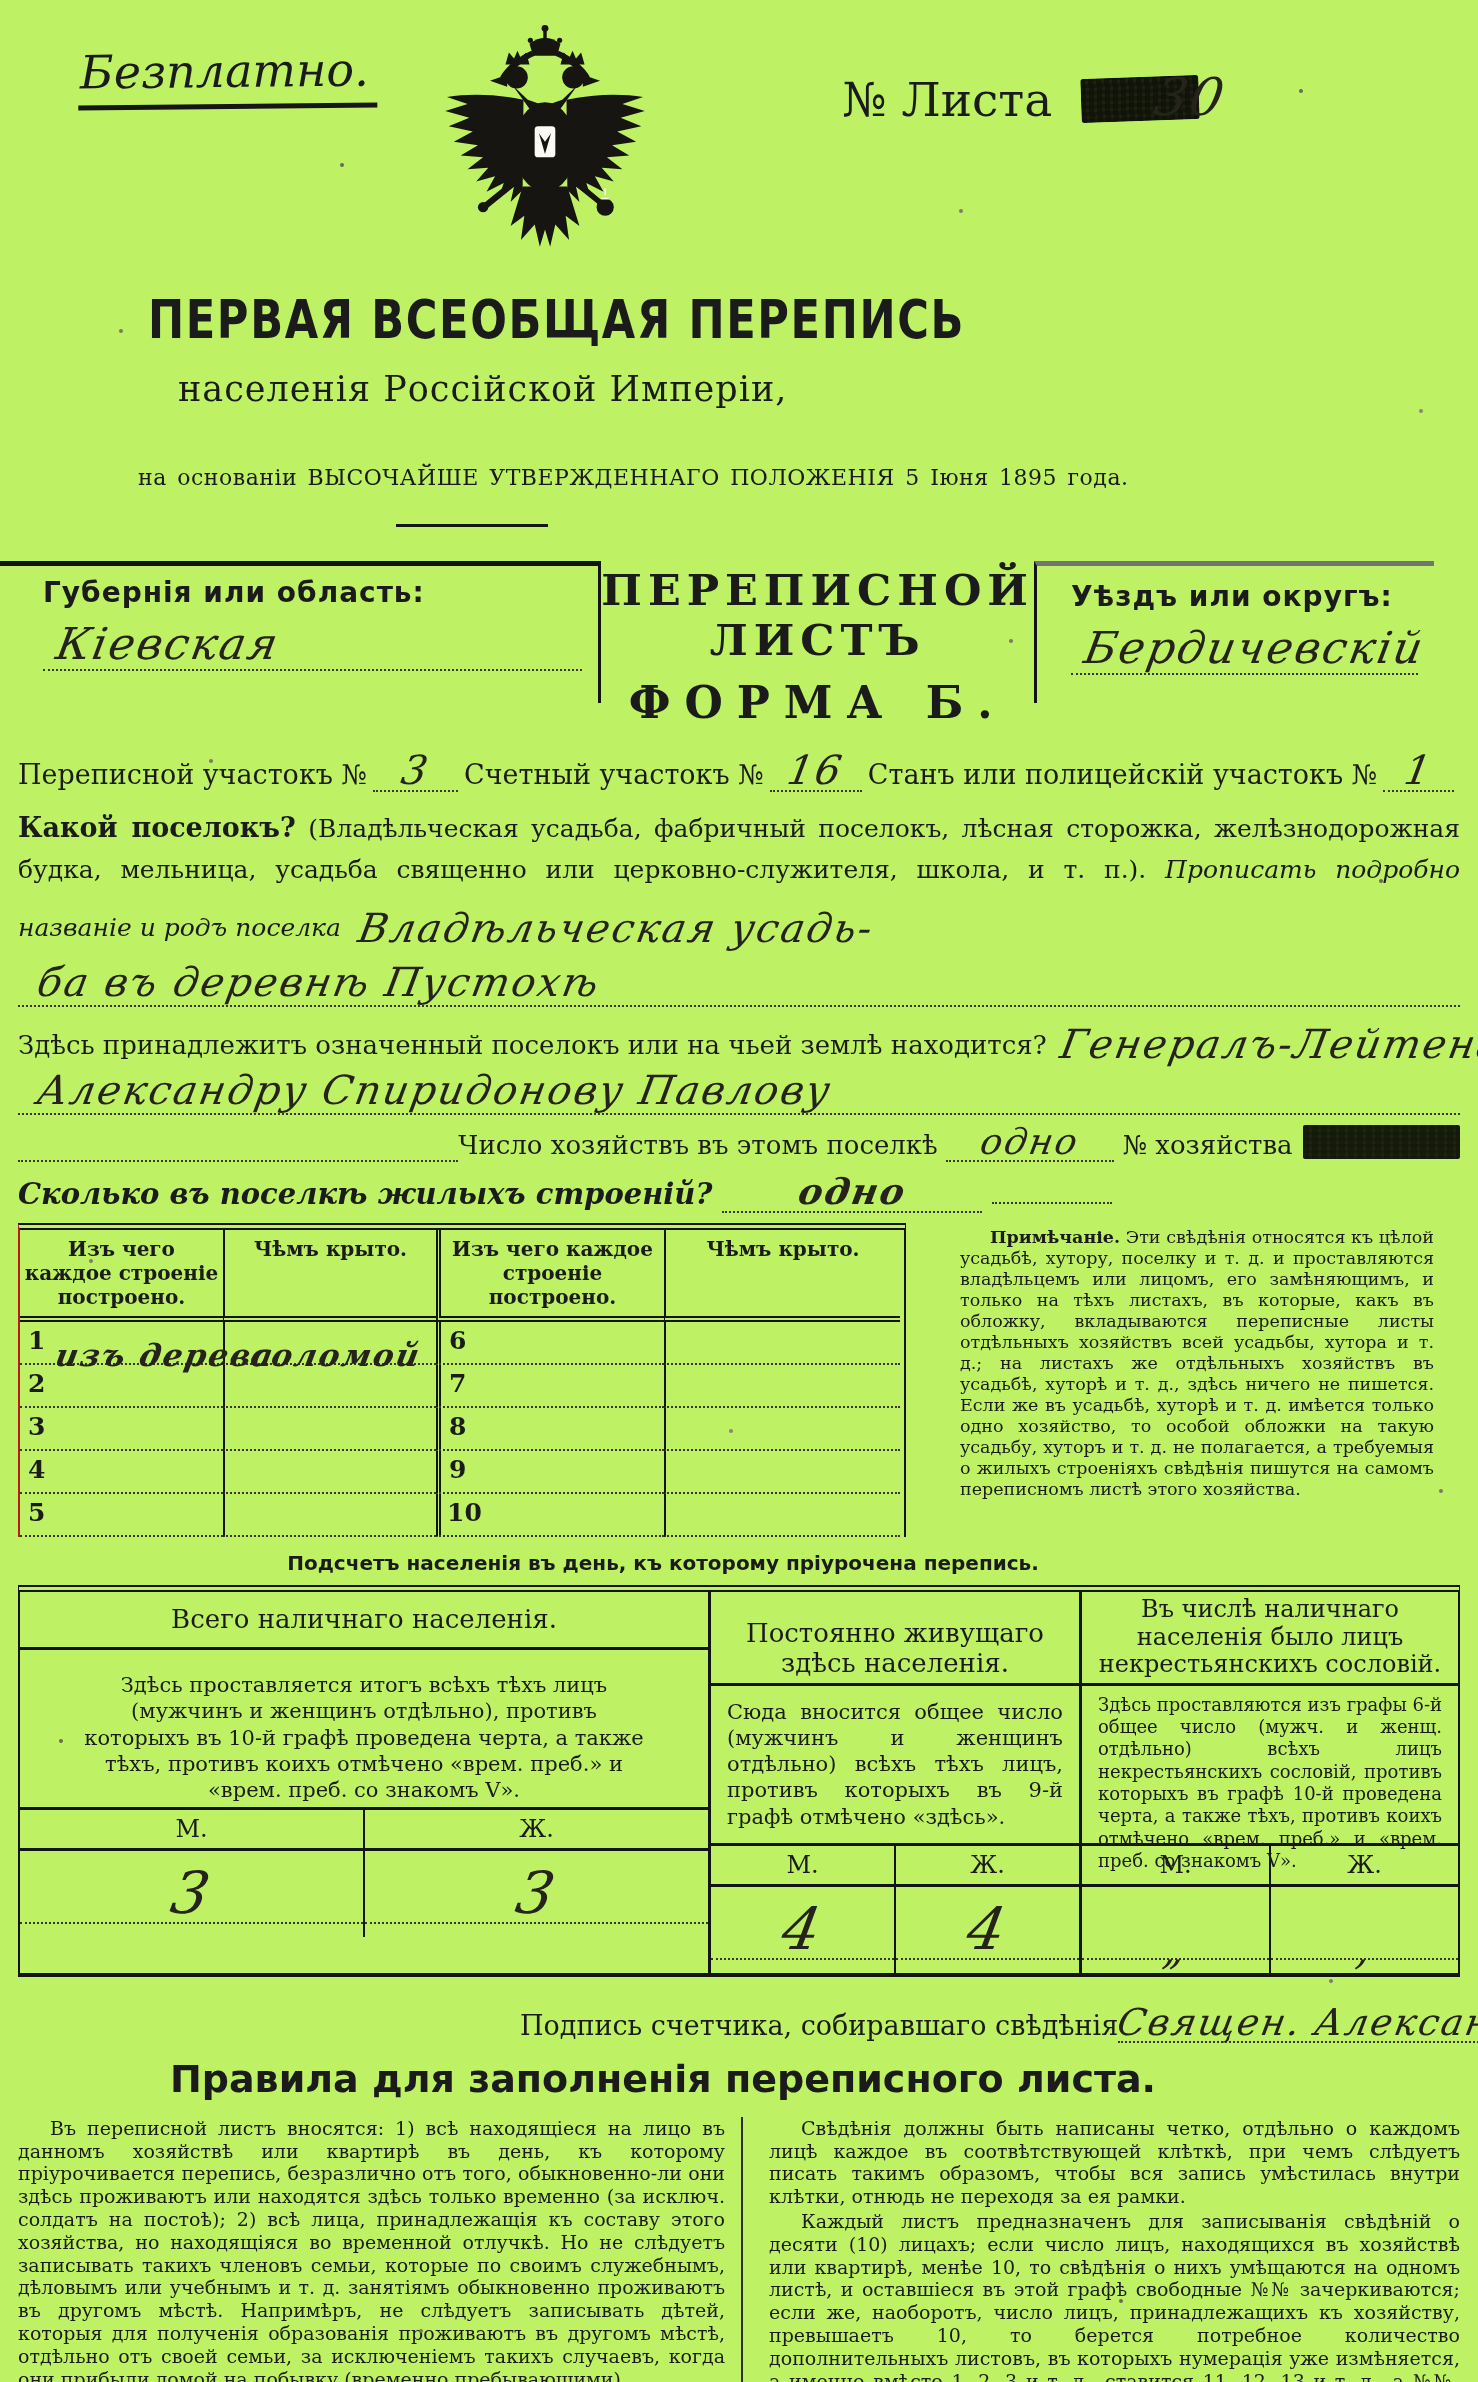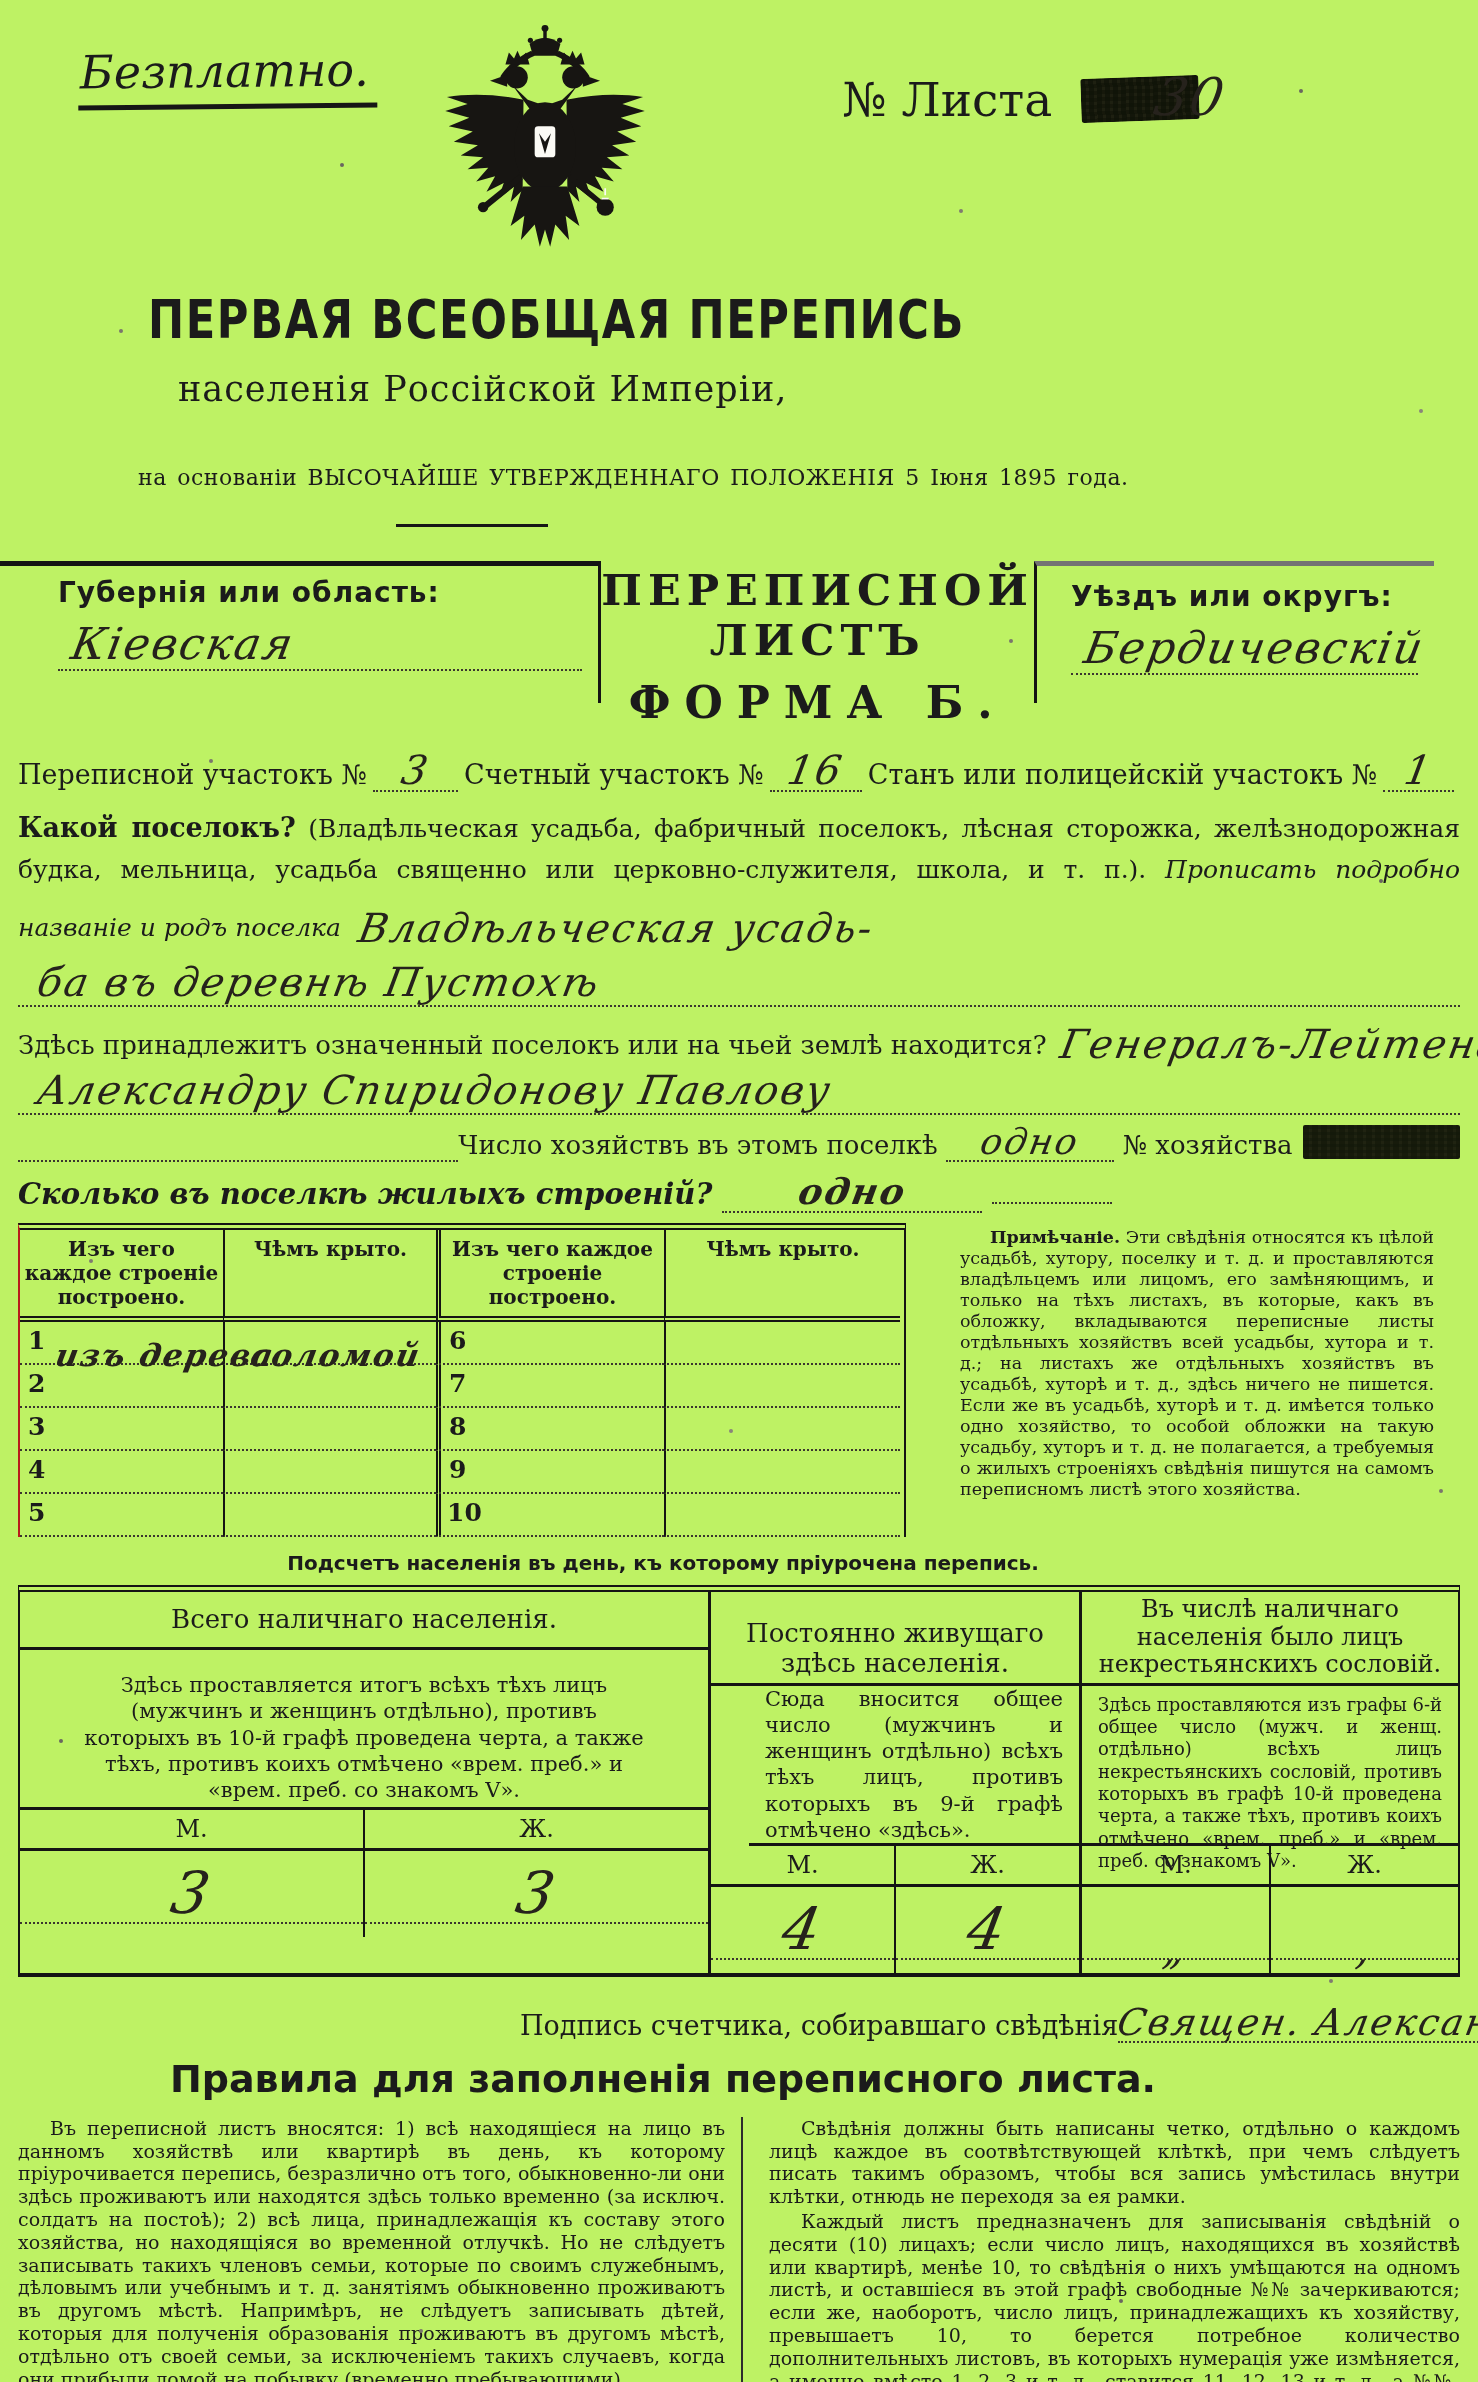--- a/index.html
+++ b/index.html
@@ -25,21 +25,21 @@
       background-blend-mode:multiply;opacity:.92;}
   .sheet-no-value{position:absolute;right:-26px;top:-10px;font-size:52px;color:#14110d;}
   .main-title{margin:16px 0 0 148px;font-family:"DejaVu Sans",sans-serif;font-weight:bold;
       font-size:54px;letter-spacing:2px;white-space:nowrap;transform:scaleX(.8);transform-origin:left center;}
   .subtitle{margin:18px 0 0 178px;font-size:35px;letter-spacing:1px;}
   .basis{margin:56px 0 0 138px;font-size:22px;letter-spacing:.5px;word-spacing:3px;}
   .hr-short{width:152px;border-top:3px solid #161616;margin:34px 0 0 396px;}
   
   .form-header{display:flex;margin-top:34px;align-items:stretch;height:142px;}
   .prov-box{width:651px;border-top:5px solid #141414;border-right:3px solid #141414;
-      padding:10px 16px 0 58px;box-sizing:border-box;}
+      padding:10px 16px 0 43px;box-sizing:border-box;}
   .dist-box{width:400px;border-top:5px solid #737373;border-left:3px solid #141414;
       padding:14px 16px 0 34px;box-sizing:border-box;margin-right:44px;}
   .box-label{font-family:"DejaVu Sans",sans-serif;font-weight:bold;font-size:28px;letter-spacing:1px;}
   .hw-underline{border-bottom:2px dotted #3a362e;margin-top:2px;padding:0 0 0 14px;height:58px;
       display:flex;align-items:flex-end;}
   .form-title-block{flex:1;text-align:center;padding-top:4px;}
   .ft1{font-size:43px;font-weight:bold;letter-spacing:6px;}
   .ft2{font-size:44px;font-weight:bold;letter-spacing:14px;margin-top:12px;}
   
   .hw{font-family:"DejaVu Serif",serif;font-style:italic;color:#26221c;display:inline-block;
@@ -93,21 +93,21 @@
       border-left:2px solid #141414;border-right:2px solid #141414;box-sizing:border-box;}
   .pcol{display:flex;flex-direction:column;}
   .pcol-a{width:688px;border-radius:24px;} .pcol-b{width:368px;} .pcol-c{flex:1;}
   .pcol + .pcol{border-left:3px solid #141414;justify-content:flex-end;}
   .ptitle{min-height:58px;display:flex;align-items:center;justify-content:center;text-align:center;
       font-size:26px;border-bottom:3px solid #141414;padding:4px 12px;box-sizing:border-box;line-height:1.15;}
   .pcol-c .ptitle{font-size:24px;}
   .pdesc{height:160px;border-bottom:3px solid #141414;padding:8px 16px;box-sizing:border-box;
       text-align:justify;line-height:1.25;}
   .pcol-a .pdesc{font-size:21px;padding:22px 60px;text-align:center;}
-  .pcol-b .pdesc{font-size:21px;display:flex;align-items:center;margin-left:38px;}
+  .pcol-b .pdesc{font-size:21px;display:flex;align-items:center;}
   .pcol-c .pdesc{font-size:18px;line-height:1.24;}
   .pmj{display:flex;border-bottom:3px solid #141414;}
   .pmj div{flex:1;text-align:center;font-size:24px;padding:5px 0;}
   .pmj div + div{border-left:2px solid #141414;}
   .pvals{display:flex;height:86px;}
   .pval{flex:1;position:relative;display:flex;align-items:flex-end;justify-content:center;padding-bottom:14px;box-sizing:border-box;}
   .pval + .pval{border-left:2px solid #141414;}
   .pval::after{content:"";position:absolute;left:0;right:0;bottom:13px;border-bottom:2px dotted #3a362e;}
   .pval .hw{font-size:58px;z-index:1;margin-bottom:-4px;}
   .pval .hw-ditto{font-size:40px;margin-bottom:-14px;}

